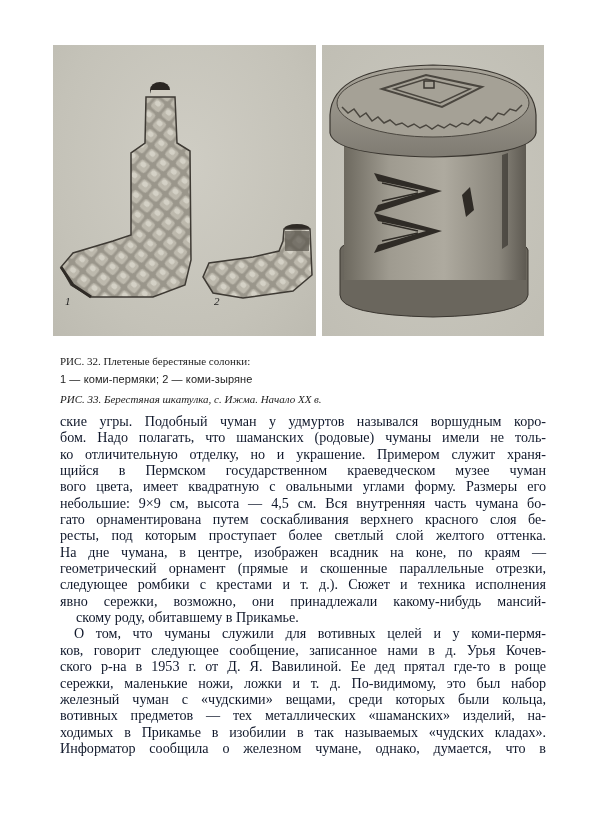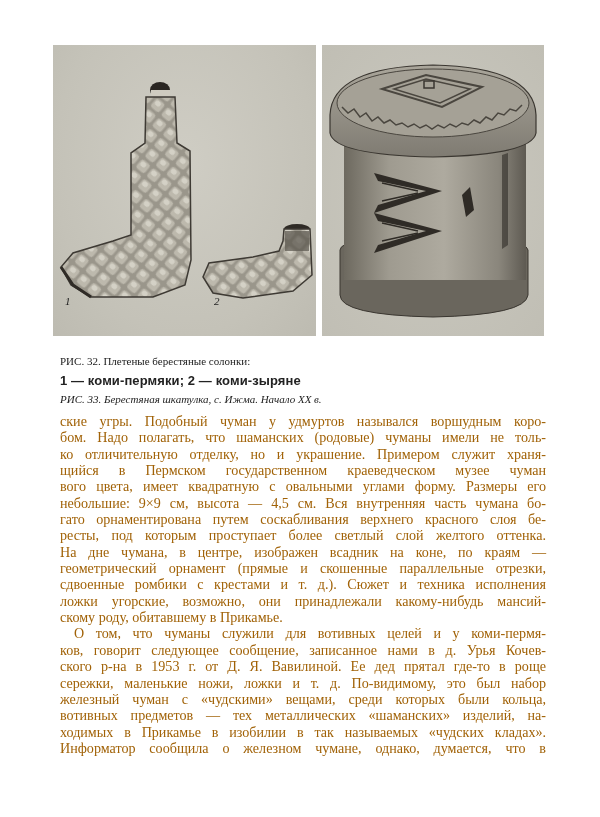--- a/index.html
+++ b/index.html
@@ -13,29 +13,29 @@
      background: radial-gradient(ellipse at 50% 40%, #cfcdc4 0%, #c4c2b8 70%, #bdbbb1 100%); }
   .fig-right { left:269px; width:222px;
      background: radial-gradient(ellipse at 50% 50%, #cbc9c0 0%, #c0beb4 100%); }
   .fig svg { position:absolute; left:0; top:0; width:100%; height:100%; }
 
   .fig-num { position:absolute; font-style:italic; font-size:11px; color:#222;
              font-family:"Liberation Serif",serif; }
 
   .caption { position:absolute; left:60px; font-family:"Liberation Serif",serif;
              font-size:11px; color:#222; white-space:nowrap; }
-  .caption.sub { font-family:"Liberation Sans",sans-serif; font-weight:bold; font-size:13px;
+  .caption.sub { font-family:"Liberation Sans",sans-serif; font-weight:normal; font-size:11px;
                  letter-spacing:0.1px; }
 
   .body-text { position:absolute; left:60px; top:413px; width:486px;
                font-family:"Liberation Serif",serif; font-size:14.1px; line-height:16.35px;
-               color:#a16207; }
+               color:#0f172a; }
   .line { display:block; text-align:justify; text-align-last:justify; height:16.35px;
           white-space:nowrap; overflow:visible; }
-  .line.last { text-align-last:left; }
+  .line.last { text-align-last:left;margin-left:16px; }
   .line.indent { padding-left:14px;font-family:Liberation Serif, serif; }
 
   .page-number { position:absolute; left:0; width:600px; top:760px; text-align:right;
                  font-family:Liberation Sans, sans-serif; font-size:14px; color:#222;padding-left:15px; }
 </style>
 </head>
 <body>
 
 <div class="figures">
   <div class="fig fig-left">
@@ -113,22 +113,22 @@
   <span class="line">ские угры. Подобный чуман у удмуртов назывался воршудным коро-</span>
   <span class="line">бом. Надо полагать, что шаманских (родовые) чуманы имели не толь-</span>
   <span class="line">ко отличительную отделку, но и украшение. Примером служит храня-</span>
   <span class="line">щийся в Пермском государственном краеведческом музее чуман</span>
   <span class="line">вого цвета, имеет квадратную с овальными углами форму. Размеры его</span>
   <span class="line">небольшие: 9×9 см, высота — 4,5 см. Вся внутренняя часть чумана бо-</span>
   <span class="line">гато орнаментирована путем соскабливания верхнего красного слоя бе-</span>
   <span class="line">ресты, под которым проступает более светлый слой желтого оттенка.</span>
   <span class="line">На дне чумана, в центре, изображен всадник на коне, по краям —</span>
   <span class="line">геометрический орнамент (прямые и скошенные параллельные отрезки,</span>
-  <span class="line">сдвоенные ромбики с крестами и т. д.). Сюжет и техника исполнения</span>
-  <span class="line">ложки угорские, возможно, они принадлежали какому-нибудь мансий-</span>
+  <span class="line">следующее ромбики с крестами и т. д.). Сюжет и техника исполнения</span>
+  <span class="line">явно сережки, возможно, они принадлежали какому-нибудь мансий-</span>
   <span class="line last">скому роду, обитавшему в Прикамье.</span>
   <span class="line indent">О том, что чуманы служили для вотивных целей и у коми-пермя-</span>
   <span class="line">ков, говорит следующее сообщение, записанное нами в д. Урья Кочев-</span>
   <span class="line">ского р-на в 1953 г. от Д. Я. Вавилиной. Ее дед прятал где-то в роще</span>
   <span class="line">сережки, маленькие ножи, ложки и т. д. По-видимому, это был набор</span>
   <span class="line">железный чуман с «чудскими» вещами, среди которых были кольца,</span>
   <span class="line">вотивных предметов — тех металлических «шаманских» изделий, на-</span>
   <span class="line">ходимых в Прикамье в изобилии в так называемых «чудских кладах».</span>
   <span class="line">Информатор сообщила о железном чумане, однако, думается, что в</span>
 </div>

